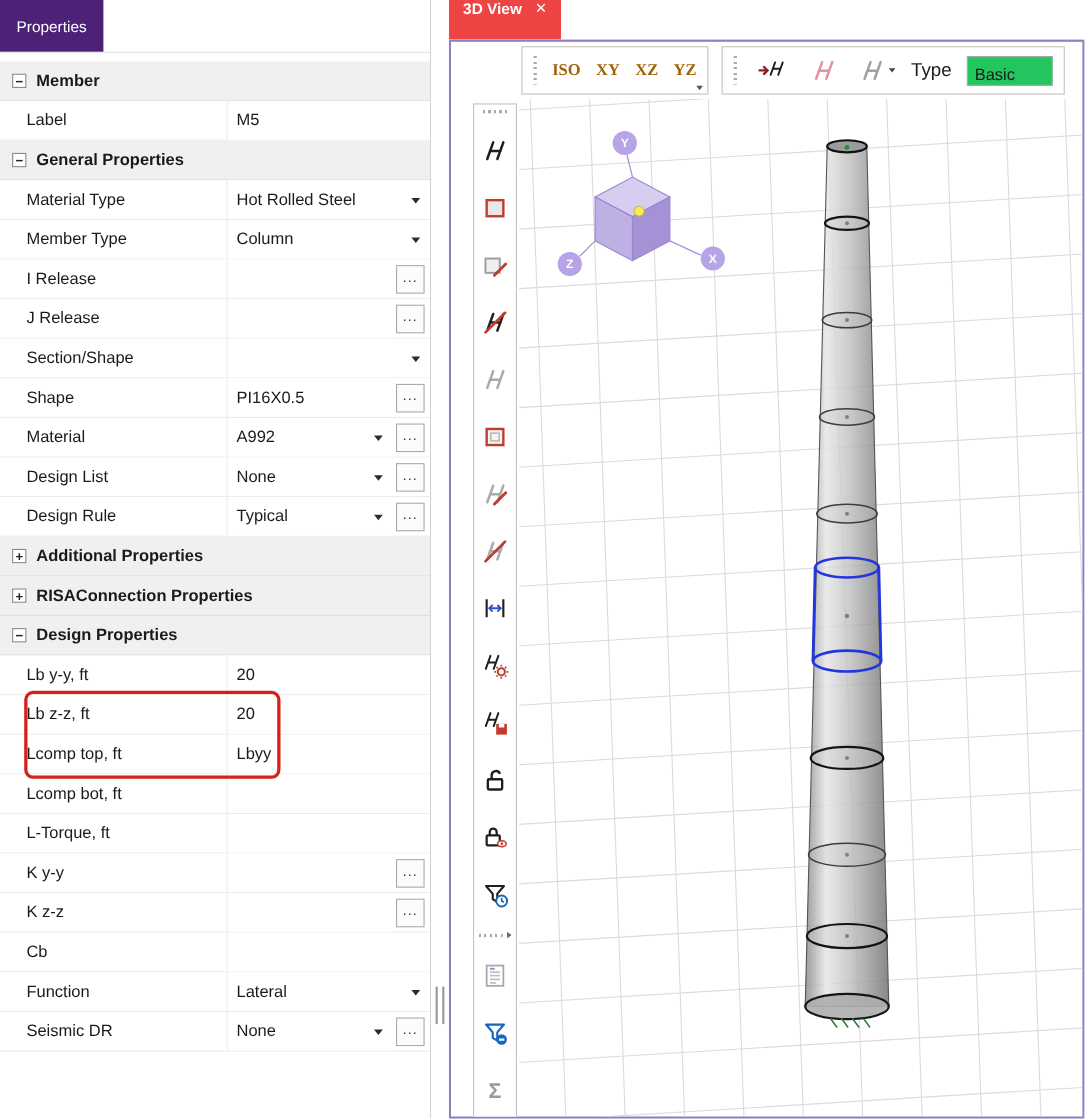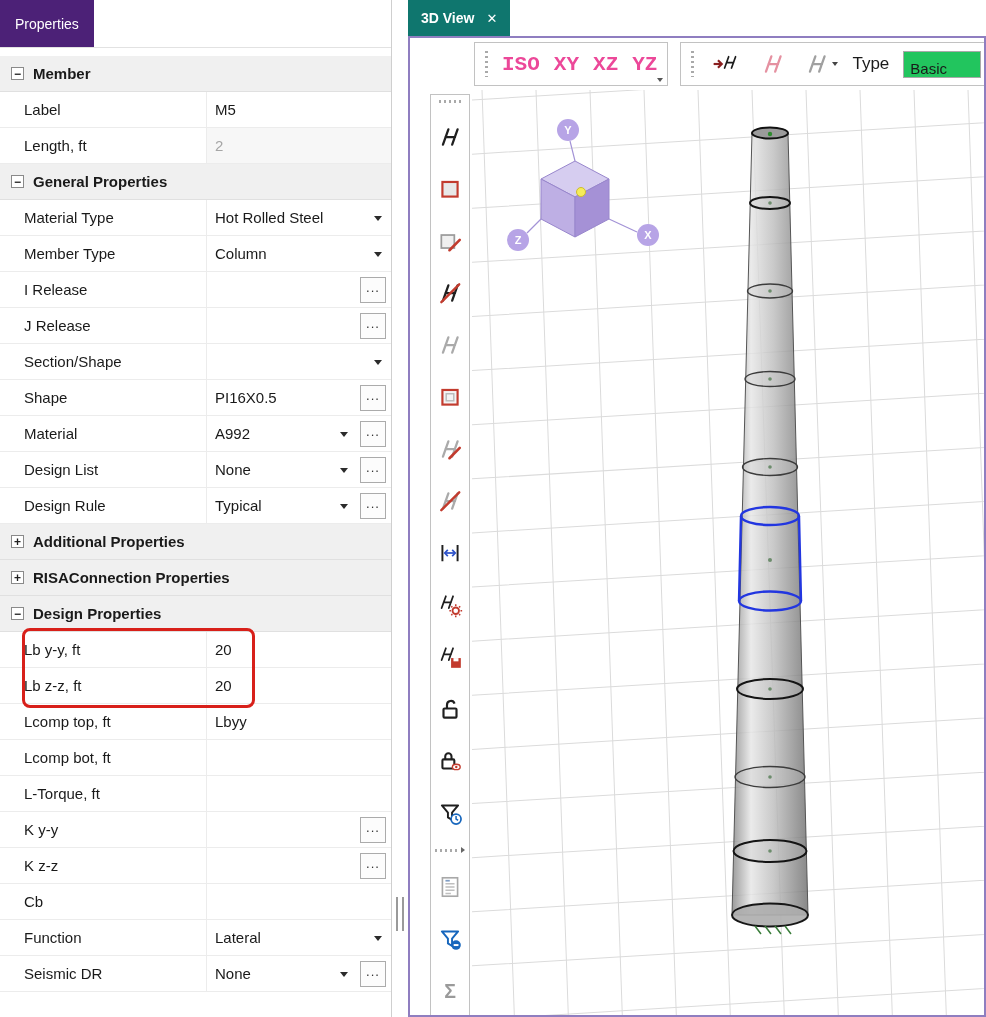--- a/index.html
+++ b/index.html
@@ -22,26 +22,26 @@
 .ell{flex:none;width:26px;height:26px;margin:5px 5px 5px 3px;border:1px solid #ababab;background:#fcfcfc;color:#333;font-family:inherit;font-size:13px;letter-spacing:1px;display:flex;align-items:center;justify-content:center;padding-bottom:6px;cursor:pointer}
 .red-box{position:absolute;left:22px;top:580px;width:233px;height:80px;border:3px solid #d8201a;border-radius:8px;pointer-events:none;z-index:4}
 
 
 .splitter{width:16px;flex:none;background:#fff;position:relative;cursor:col-resize}
 .sp-handle{position:absolute;top:897px;left:4px;width:8px;height:34px;border-left:2px solid #9a9a9a;border-right:2px solid #9a9a9a}
 
 
 .right{flex:1;display:flex;flex-direction:column;min-width:0;background:#fff}
 .rtabs{height:36px;flex:none;display:flex;background:#fff}
-.vtab{background:#0f766e;color:#fff;font-weight:bold;font-size:14px;display:flex;align-items:center;gap:12px;padding:0 13px;cursor:pointer}
+.vtab{background:#ef4444;color:#fff;font-weight:bold;font-size:14px;display:flex;gap:12px;padding:0 13px;cursor:pointer}
 .tclose{font-weight:normal;font-size:13px;cursor:pointer}
 .frame{flex:1;border:2px solid #8f7ec0;display:flex;flex-direction:column;min-height:0;background:#fff}
 .tbrow{height:52px;flex:none;display:flex;align-items:center;gap:12px;padding-left:64px;overflow:hidden}
 .tbg{height:44px;border:1px solid #c2c2c2;background:#fff;display:flex;align-items:center;padding:0 10px;gap:14px;position:relative;flex:none}
-.vbtn{border:0;background:none;font-family:Liberation Mono, monospace;font-weight:bold;font-size:21px;color:#ec4899;cursor:pointer}
+.vbtn{border:0;background:none;font-family:Liberation Serif, serif;font-weight:bold;font-size:15px;color:#a16207;cursor:pointer}
 .vdots{width:3px;height:26px;background-image:repeating-linear-gradient(to bottom,#a9a9a9 0 2px,transparent 2px 5px);flex:none;cursor:grab}
 .hdots{width:22px;height:3px;background-image:repeating-linear-gradient(to right,#a9a9a9 0 2px,transparent 2px 5px);flex:none;cursor:grab}
 .ofl{position:absolute;right:4px;bottom:3px;width:0;height:0;border-left:3.5px solid transparent;border-right:3.5px solid transparent;border-top:4px solid #555}
 .typeLbl{font-size:17px}
 .typeSel{width:78px;height:27px;border:1px solid #a9a9a9;background:#22c55e;display:flex;align-items:flex-end;padding:0 6px;overflow:hidden;white-space:nowrap;cursor:pointer}
 .mini-caret{width:0;height:0;border-left:3.5px solid transparent;border-right:3.5px solid transparent;border-top:4px solid #444;margin-left:2px}
 .vbody{flex:1;position:relative;min-height:0;overflow:hidden}
 .stb{position:absolute;left:20px;top:4px;bottom:-8px;width:40px;border:1px solid #c2c2c2;background:#fff;display:flex;flex-direction:column;align-items:center;padding-top:5px;gap:16px;overflow:hidden;z-index:2}
 .ti{width:34px;height:36px;flex:none;border:0;background:none;display:flex;align-items:center;justify-content:center;cursor:pointer}
 .ic{width:26px;height:26px}
@@ -76,26 +76,20 @@
     <div class="grid">
 
       <div class="row hdr">
           <span class="tg">−</span>
           <span>Member</span>
         </div>
       <div class="row">
           <div class="lbl">Label</div>
           <div class="val">
             <span>M5</span>
-          </div>
-        </div>
-      <div class="row">
-          <div class="lbl">Length, ft</div>
-          <div class="val ro">
-            <span>2</span>
           </div>
         </div>
 
       <div class="row hdr">
           <span class="tg">−</span>
           <span>General Properties</span>
         </div>
       <div class="row">
           <div class="lbl">Material Type</div>
           <div class="val">

